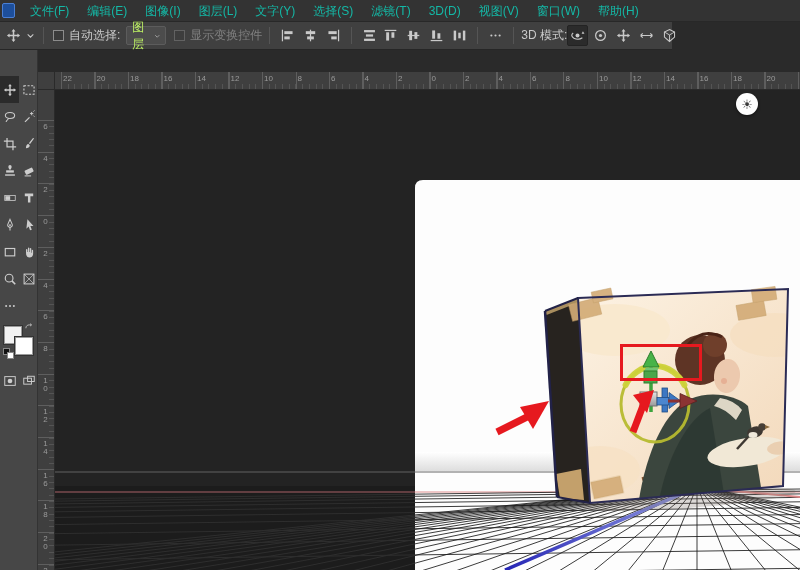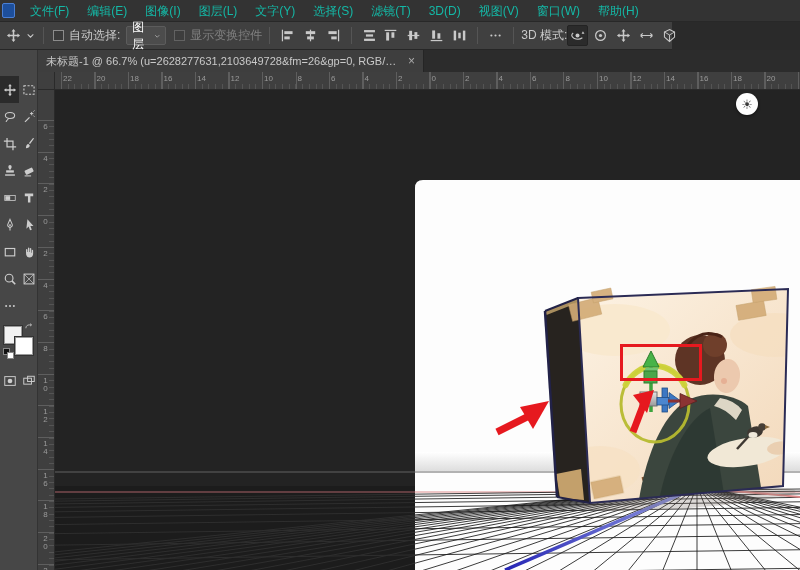--- a/index.html
+++ b/index.html
@@ -22,21 +22,21 @@
   .oicon { width:21px; height:21px; display:inline-flex; align-items:center;
     justify-content:center; color:#c9c9c9; border-radius:2px; flex:0 0 auto; }
   .oicon.sel { background:#2b2b2b; border:1px solid #232323; }
   .osep { width:1px; height:17px; background:#2e2e2e; border-right:1px solid #555;
     margin:0 7px; flex:0 0 auto; }
   .cbox { width:11px; height:11px; border:1px solid #8c8c8c; background:#3a3a3a;
     margin:0 5px 0 2px; flex:0 0 auto; }
   .olabel { white-space:nowrap; }
   #layer-select { display:inline-flex; align-items:center; background:#4c4c4c;
     border:1px solid #5c5c5c; border-radius:2px; height:19px; padding:0 5px;
-    margin:0 6px; color:#ffffff; }
+    margin:0 6px; color:#bef264; }
   #layer-select .chev { margin-left:6px; width:10px; height:10px; color:#bbb; }
   .dim { opacity:.45; }
   .grp { display:flex; gap:2px; flex:0 0 auto; }
 
   
   #toolcol { position:absolute; left:0; top:50px; width:38px; height:520px;
     background:#474747; border-right:1px solid #333; }
   #tool-grid { display:grid; grid-template-columns:19px 19px; padding-top:26px; }
   .tool { width:19px; height:27px; display:flex; align-items:center; justify-content:center;
     color:#cdcdcd; }
@@ -371,26 +371,20 @@
         </div>
         <div class="tool">
           <svg viewBox="0 0 16 16" width="14" height="14">
             <rect x="2" y="4.8" width="8.8" height="6.8" fill="none" stroke="currentColor" stroke-width="1.1"></rect>
             <rect x="6.4" y="2.6" width="7.6" height="6" fill="none" stroke="currentColor" stroke-width="1.1"></rect>
           </svg>
         </div>
       </div>
   </div>
 
-  <div id="tabbar">
-    <div id="doc-tab">
-      <span class="ttl">未标题-1 @ 66.7% (u=2628277631,2103649728&amp;fm=26&amp;gp=0, RGB/8) *</span>
-      <span class="tab-close">×</span>
-    </div>
-  </div>
 
   <div id="ruler-corner"></div>
   <div id="hruler">
       <span class="hlab" style="left: 8px;">22</span>
       <span class="hlab" style="left: 41.5px;">20</span>
       <span class="hlab" style="left: 75px;">18</span>
       <span class="hlab" style="left: 108.5px;">16</span>
       <span class="hlab" style="left: 142px;">14</span>
       <span class="hlab" style="left: 175.5px;">12</span>
       <span class="hlab" style="left: 209px;">10</span>

